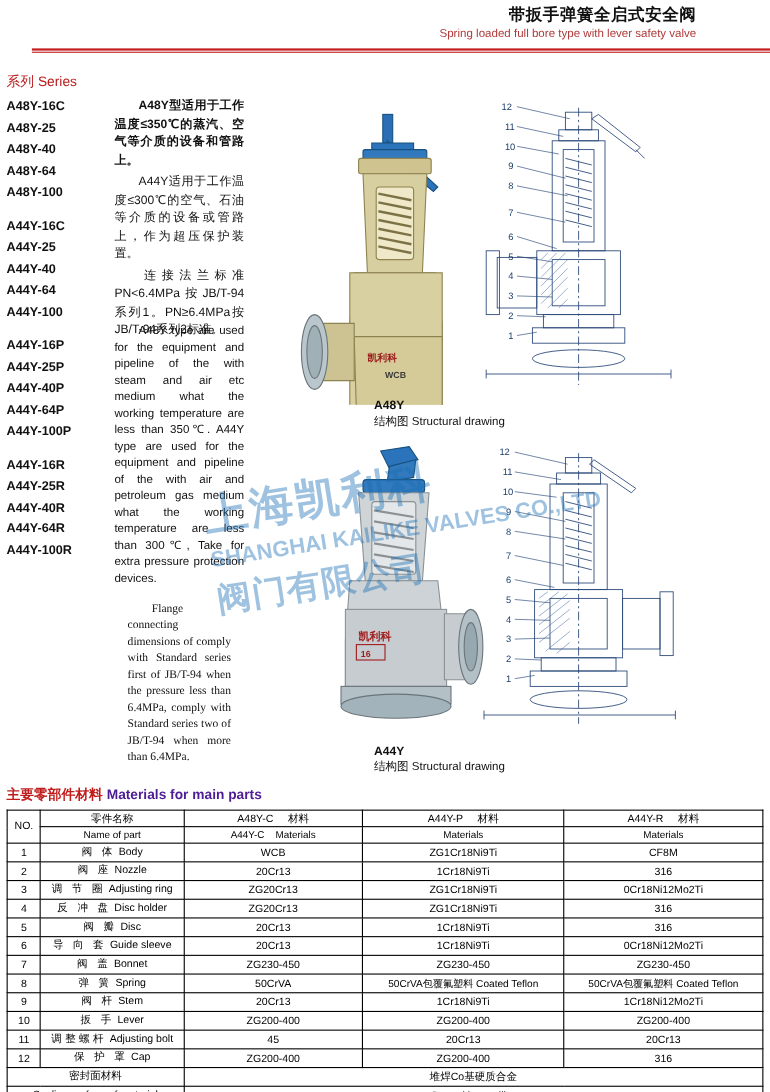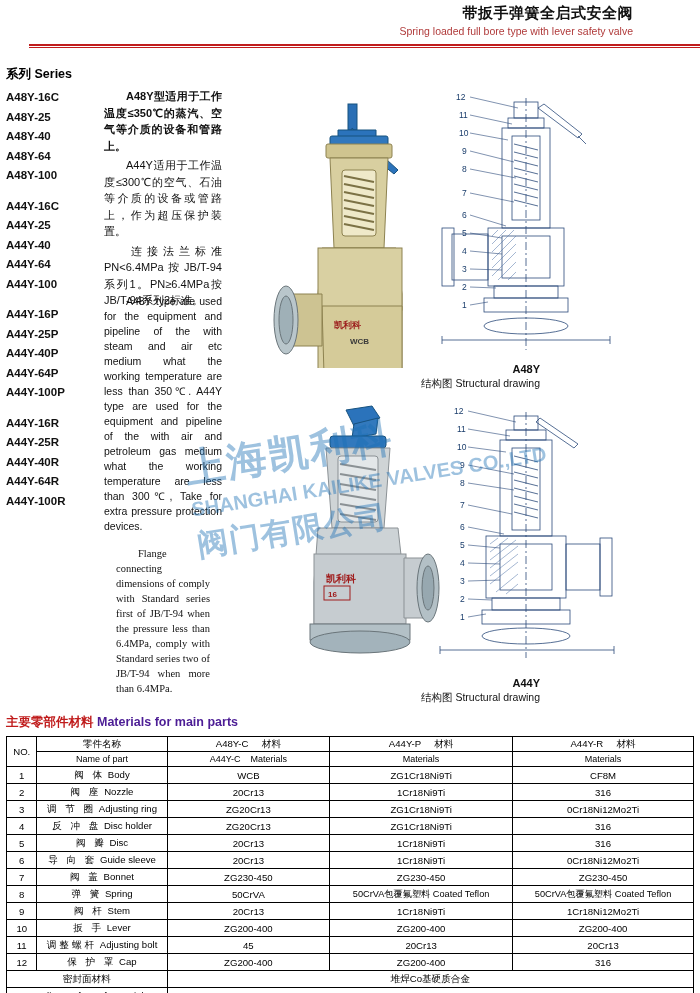--- a/index.html
+++ b/index.html
@@ -31,21 +31,21 @@
     background: #c01c1c;
   }
   .header-rule-thin {
     position: absolute; left: 0; top: 47px; width: 700px; height: 1px;
     background: #c01c1c;
   }
 
   
   .series-title {
     position: absolute; left: 6px; top: 66px;
-    font-size: 12.5px; font-weight: bold; color: #000000;
+    font-size: 12.5px; font-weight: normal; color: #b91c1c;
   }
   .series-list {
     position: absolute; left: 6px; top: 88px; width: 96px;
   }
   .series-item {
     font-size: 11.5px; font-weight: bold; color: #111;
     line-height: 19.5px; white-space: nowrap;
   }
   .series-gap { height: 11px; }
 
@@ -55,21 +55,21 @@
     font-size: 11px; line-height: 16.5px; color: #111;
     text-align: justify;
   }
   .desc-cn { top: 88px; }
   .desc-en { top: 294px; font-size: 10.5px; line-height: 15px; }
   .indent { display: inline-block; width: 22px; }
 
   
   .draw-area { position: absolute; }
   .caption {
-    position: absolute; text-align: right; width: 200px;
+    position: absolute; text-align: left; width: 200px;
     font-size: 10.5px; line-height: 14px; color: #111;
   }
   .caption b { font-size: 11px; }
 
   
   .watermark {
     position: absolute; left: 196px; top: 402px;
     width: 500px; height: 230px;
     pointer-events: none;
     transform: rotate(-9deg);

